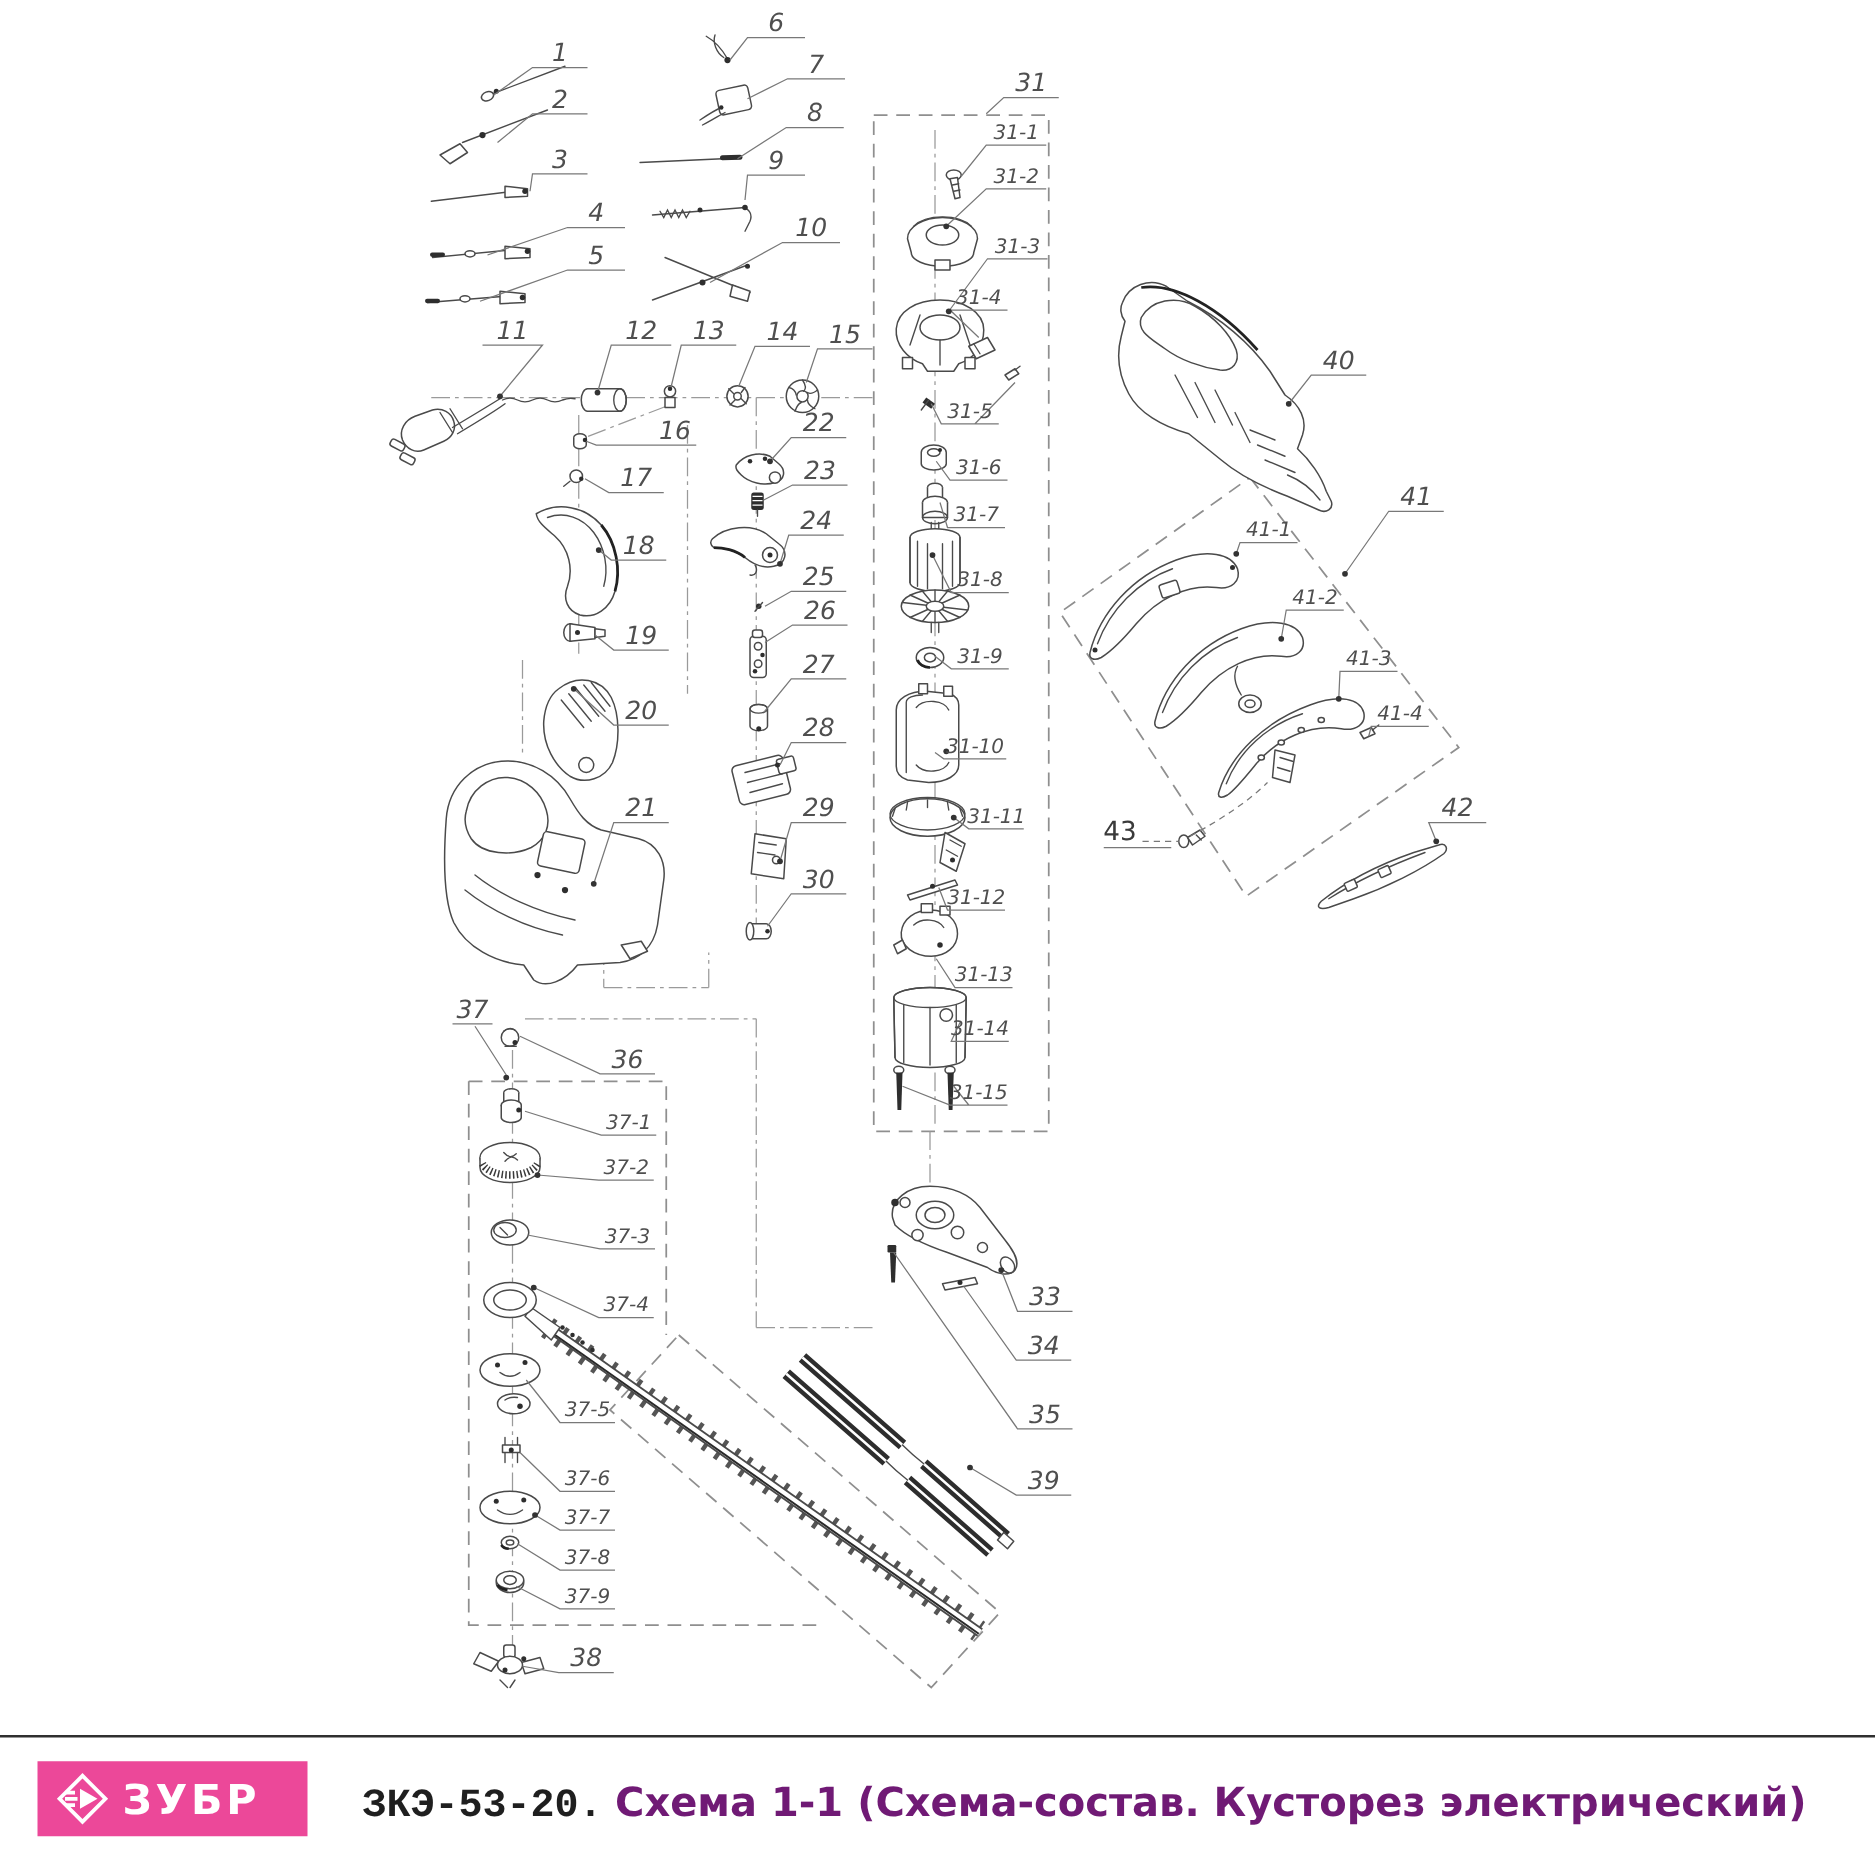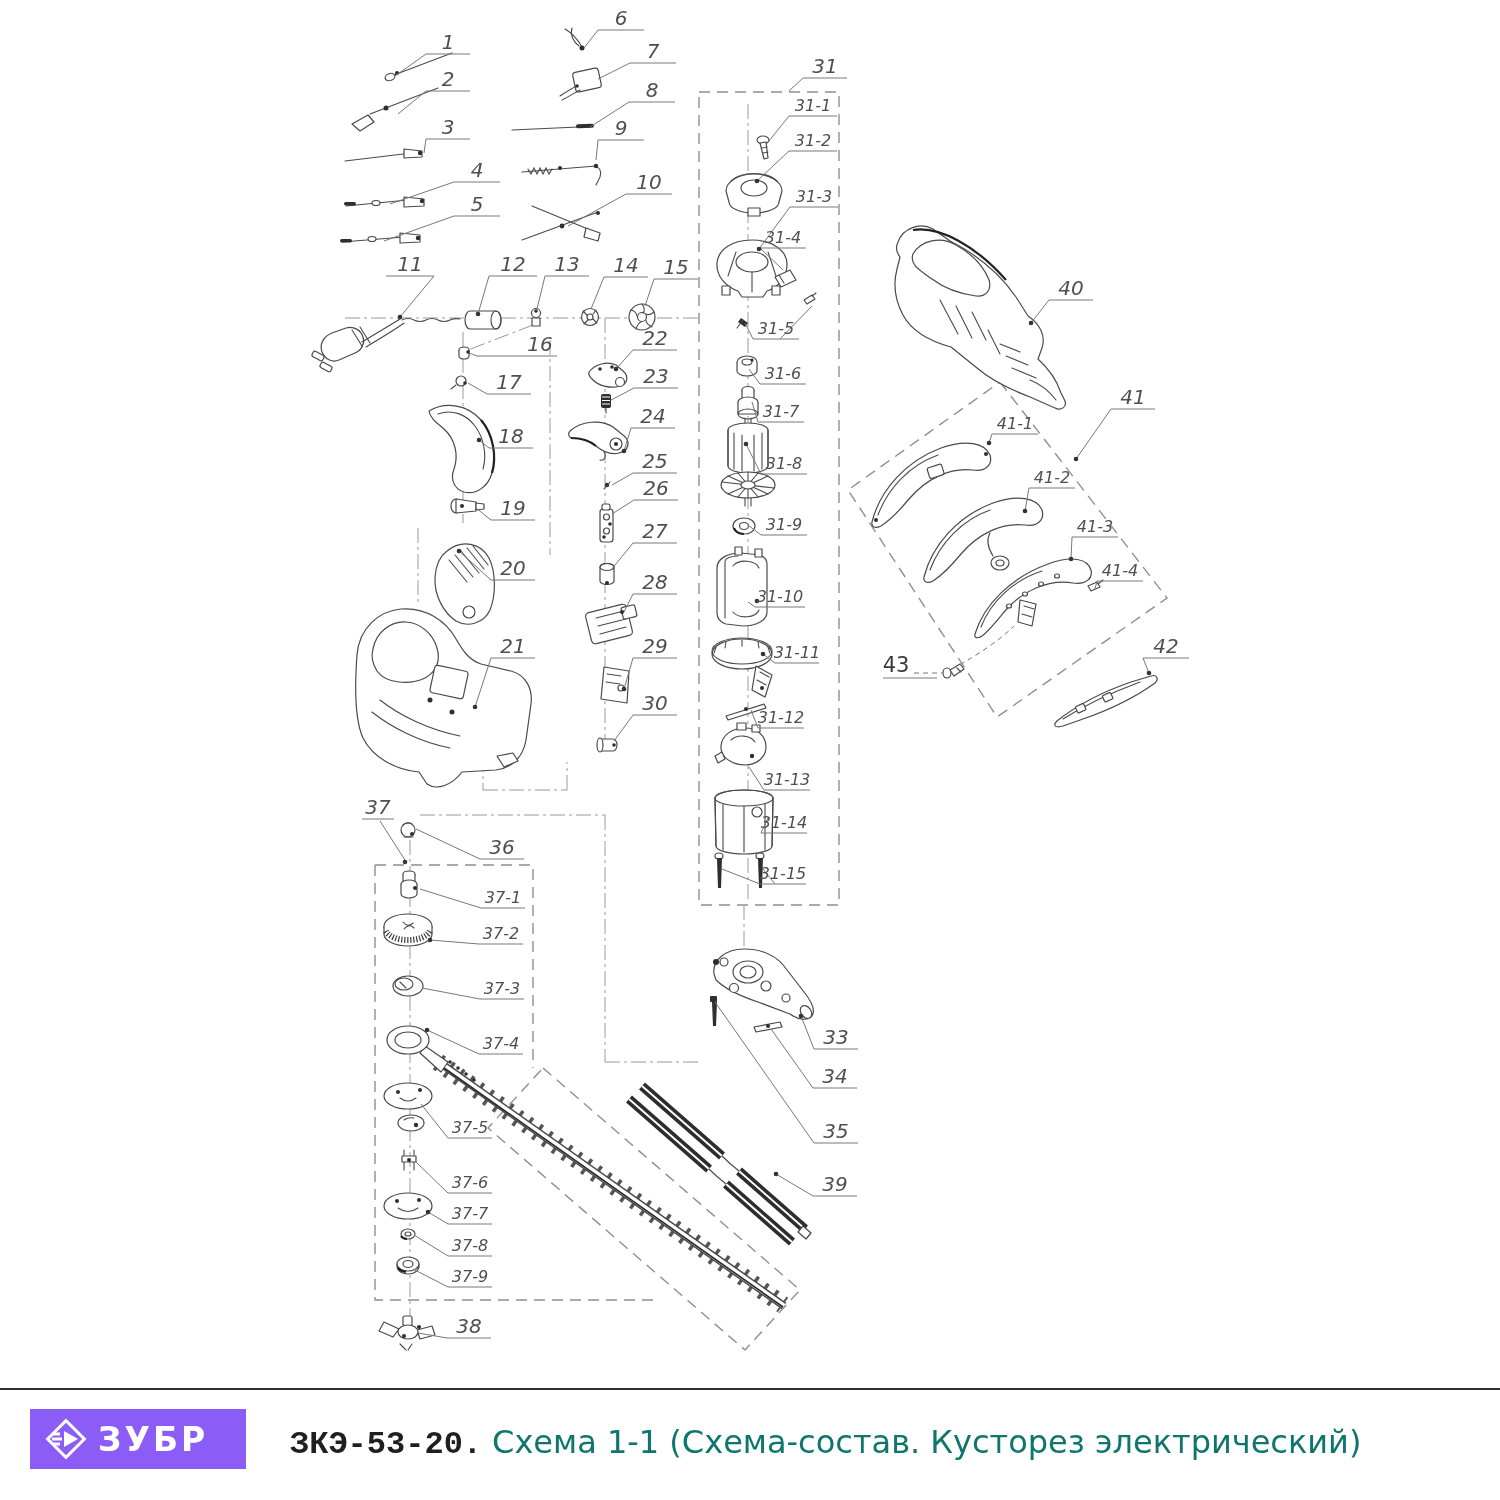--- a/index.html
+++ b/index.html
@@ -21,21 +21,21 @@
   text.small{font-size:16px;}
   text.plain{font-style:normal;font-size:21px;fill:#3a3a3a;}
   
   .footer{position:absolute;left:0;top:1388px;width:1500px;height:112px;
           border-top:2px solid #2f2f2f;box-sizing:border-box;background:#fff;}
   .logo{position:absolute;left:30px;top:19px;width:216px;height:60px;
         display:flex;align-items:center;gap:8px;padding-left:12px;box-sizing:border-box;}
   .logo-text{color:#fff;font-weight:bold;font-size:33px;letter-spacing:3px;line-height:1;}
   .title{position:absolute;left:290px;top:33px;white-space:nowrap;font-size:32px;line-height:1.2;}
   .t-bold{font-weight:bold;color:#1f1f1f;font-family:Liberation Mono, monospace;}
-  .t-reg{font-weight:normal;color:#0f766e;margin-left:10px;}
+  .t-reg{font-weight:bold;color:#701a75;margin-left:10px;}
 </style>
 </head>
 <body>
 
 <div class="page">
 
 <svg width="1500" height="1388" viewBox="0 0 1500 1388">
 
   <g>
     <rect class="dash" x="699" y="92" width="140" height="813"></rect>
@@ -648,21 +648,21 @@
     <text class="callout small" x="1015" y="429">41-1</text>
     <text class="callout small" x="1052" y="483">41-2</text>
     <text class="callout small" x="1095" y="532">41-3</text>
     <text class="callout small" x="1120" y="576">41-4</text>
     <text class="callout" x="1166" y="653">42</text>
     <text class="callout plain" x="896" y="672">43</text>
   </g>
 </svg>
 
 <div class="footer">
-  <div class="logo" style="background:#8b5cf6;">
+  <div class="logo" style="background:#ec4899;">
     <svg width="48" height="48" viewBox="0 0 48 48">
       <rect x="11" y="11" width="26" height="26" transform="rotate(45 24 24)" fill="none" stroke="#fff" stroke-width="3"></rect>
       <path d="M10,19 h8 M10,24 h10 M10,29 h8" stroke="#fff" stroke-width="3" fill="none"></path>
       <path d="M22,16 l14,8 -14,8 z" fill="#fff"></path>
     </svg>
     <span class="logo-text">ЗУБР</span>
   </div>
   <div class="title">
     <span class="t-bold">ЗКЭ-53-20.</span><span class="t-reg">Схема 1-1 (Схема-состав. Кусторез электрический)</span>
   </div>

